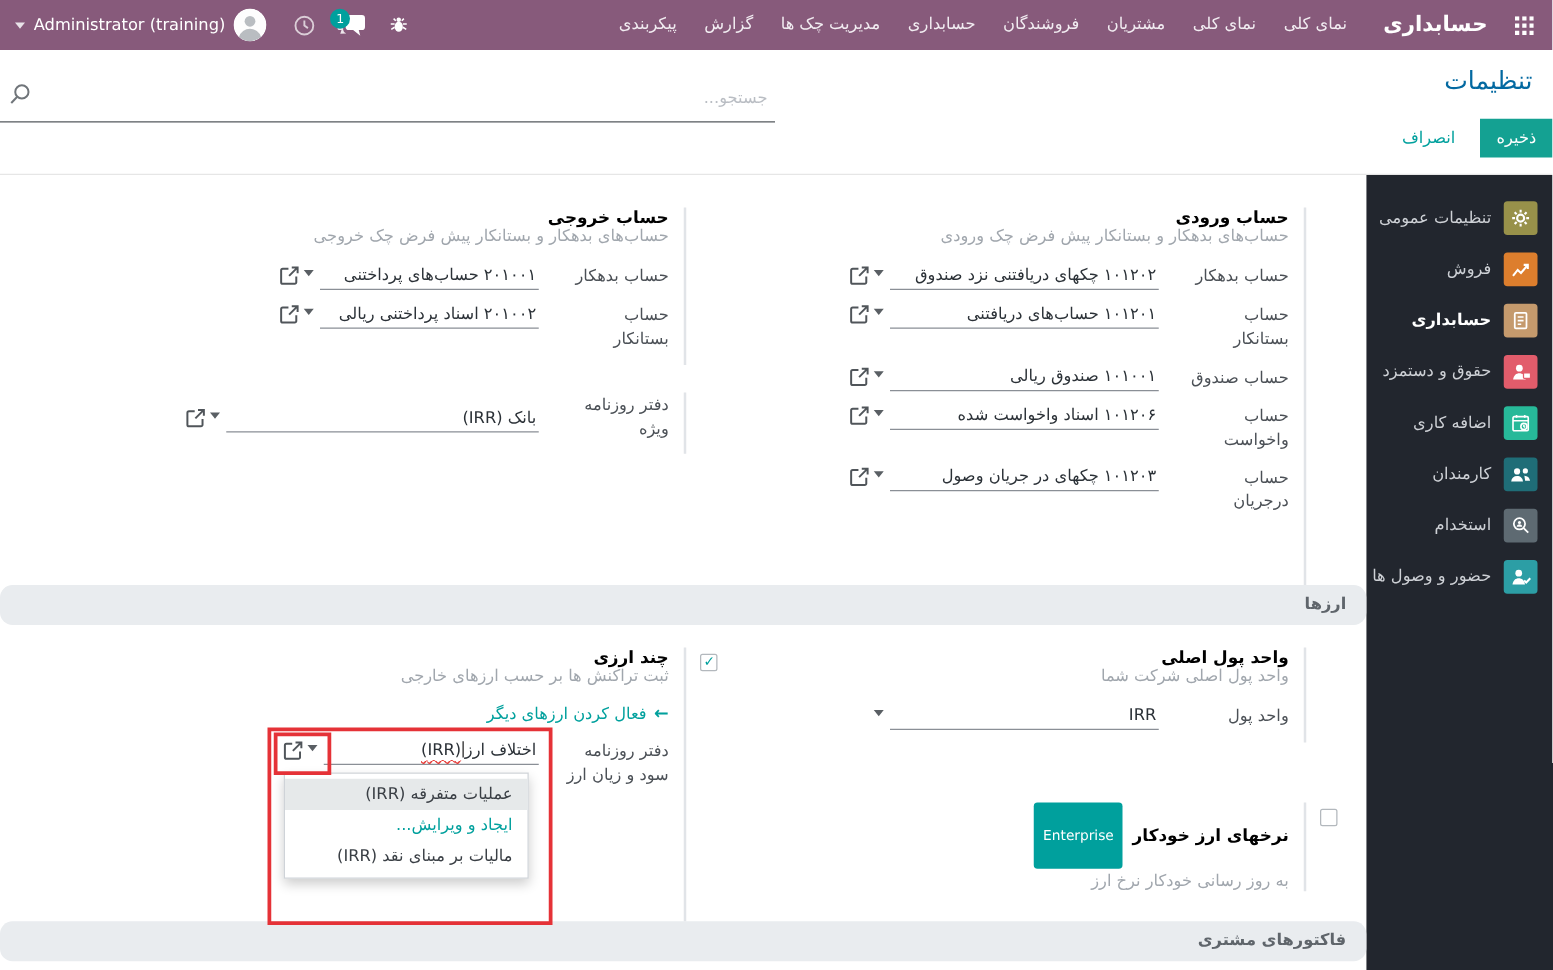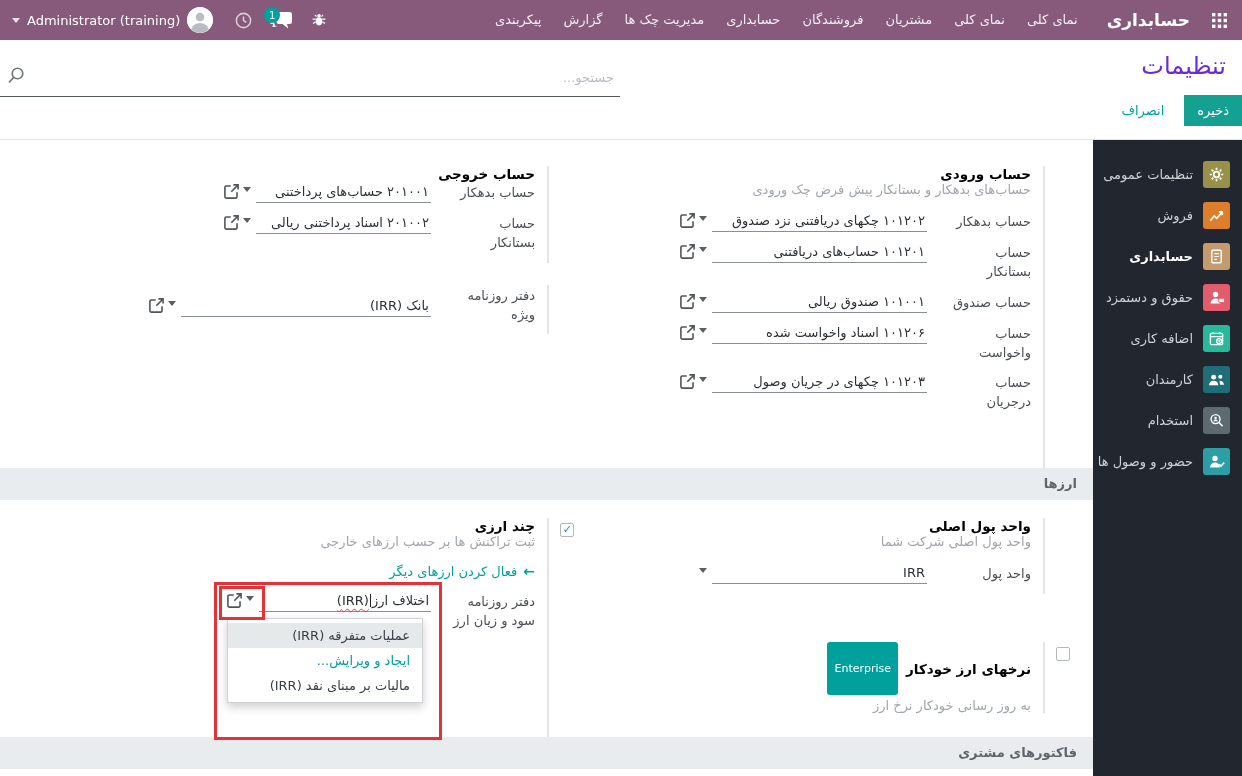--- a/index.html
+++ b/index.html
@@ -18,21 +18,21 @@
   .icon-btn { position: relative; display: flex; align-items: center; justify-content: center; width: 28px; height: 28px; cursor: pointer; }
   .badge { position: absolute; top: 1px; left: -3px; background: #00a09d; color: #fff; font-size: 10px;
            min-width: 16px; height: 16px; border-radius: 8px; display: flex; align-items: center; justify-content: center; }
   .usermenu { display: flex; align-items: center; gap: 7px; cursor: pointer; padding-right: 6px; }
   .avatar { width: 26px; height: 26px; border-radius: 50%; overflow: hidden; background: #fff; flex: none; }
   .uname { color: #fff; font-size: 13px; white-space: nowrap; }
   .tri { width: 0; height: 0; border: 4px solid transparent; border-top: 5px solid #5a5f64; margin-top: 5px; }
   .tri.white { border-top-color: #e8e2e8; }
   
   .control-panel { height: 100px; position: relative; border-bottom: 1px solid #e6e6e6; background: #fff; }
-  .page-title { position: absolute; top: 12px; right: 16px; font-size: 24px; font-weight: 400; color: #6d28d9; }
+  .page-title { position: absolute; top: 12px; right: 16px; font-size: 20px; font-weight: 400; color: #0369a1; }
   .search { position: absolute; top: 26px; left: 0; width: 620px; display: flex; align-items: center;
             border-bottom: 1px solid #54595e; padding: 0 6px 7px 6px; }
   .search input { flex: 1; border: none; outline: none; font: inherit; color: #333; direction: rtl; background: transparent; }
   .search input::placeholder { color: #b9bdc3; }
   .actions { position: absolute; top: 55px; right: 0; display: flex; align-items: center; gap: 16px; }
   .save { background: #14a192; color: #fff; border: none; font: inherit; padding: 8px 13px; cursor: pointer; }
   .discard { color: #00a09d; cursor: pointer; padding: 8px 4px; }
   
   .app-body { display: flex; height: 636px; }
   .sidebar { width: 149px; flex: none; background: #22262e; padding-top: 14px; }
@@ -40,21 +40,21 @@
   .side-item.active .side-label { color: #fff; font-weight: bold; }
   .side-icon { width: 27px; height: 27px; border-radius: 3px; flex: none; display: flex; align-items: center; justify-content: center; }
   .c0{background:#98914a}.c1{background:#dd7e2d}.c2{background:#c59a6d}.c3{background:#e25c6b}
   .c4{background:#27b999}.c5{background:#1f6d77}.c6{background:#5e6a72}.c7{background:#2c9ea5}
   .side-label { white-space: nowrap; font-size: 13px; }
   .main { flex: 1; position: relative; background: #fff; overflow: visible; }
   
   .srow { display: grid; grid-template-columns: 472px 472px; gap: 0 24px; justify-content: start; padding-right: 12px; }
   .row1 { height: 328px; padding-top: 26px; }
   .row2 { height: 237px; padding-top: 18px; }
-  .band { background: #e9ecef; color: #5f656b; font-weight: 700; height: 32px; line-height: 32px; padding: 0 16px; font-size: 13px; }
+  .band { background: #e9ecef; color: #5f656b; font-weight: 700; height: 32px; line-height: 32px; padding: 0 16px; font-size: 13px; border-radius: 10px; }
   .sbox { display: flex; align-items: stretch; }
   .mt22 { margin-top: 22px; }
   .mt48 { margin-top: 48px; }
   .cbpane { width: 36px; flex: none; display: flex; justify-content: center; align-items: flex-start; padding-top: 5px; }
   .scontent { flex: 1; border-right: 2px solid #e1e4e8; padding-right: 12px; }
   .btitle-row { display: flex; align-items: center; gap: 8px; margin-bottom: 3px; }
   .btitle { font-weight: 700; color: #000000; font-size: 13.5px; }
   .bsub { color: #a0a6ad; margin-bottom: 14px; }
   .ent { background: #00a09d; color: #fff; font-size: 11px; padding: 20px 7px; border-radius: 3px; }
   .tlink { color: #00a09d; display: flex; align-items: center; gap: 6px; cursor: pointer; margin-bottom: 12px; width: fit-content; }
@@ -337,20 +337,21 @@
             </div>
           </div>
         </div>
       </section>
 
       <div>
         <section class="sbox">
           <div class="cbpane"></div>
           <div class="scontent">
             <div class="btitle">حساب خروجی</div>
+            <div class="bsub">حساب‌های بدهکار و بستانکار پیش فرض چک خروجی</div>
             <div class="field">
               <div class="f-label">
                   <div>حساب بدهکار</div>
                   <div></div>
                 </div>
               <div class="f-ctrl">
                 <div class="f-line w175">۲۰۱۰۰۱ حساب‌های پرداختنی</div>
                 <span class="tri"></span>
                 <span class="ext">
                     <svg width="17" height="17" viewBox="0 0 16 16" fill="none" stroke="#50555a" stroke-width="1.5">

